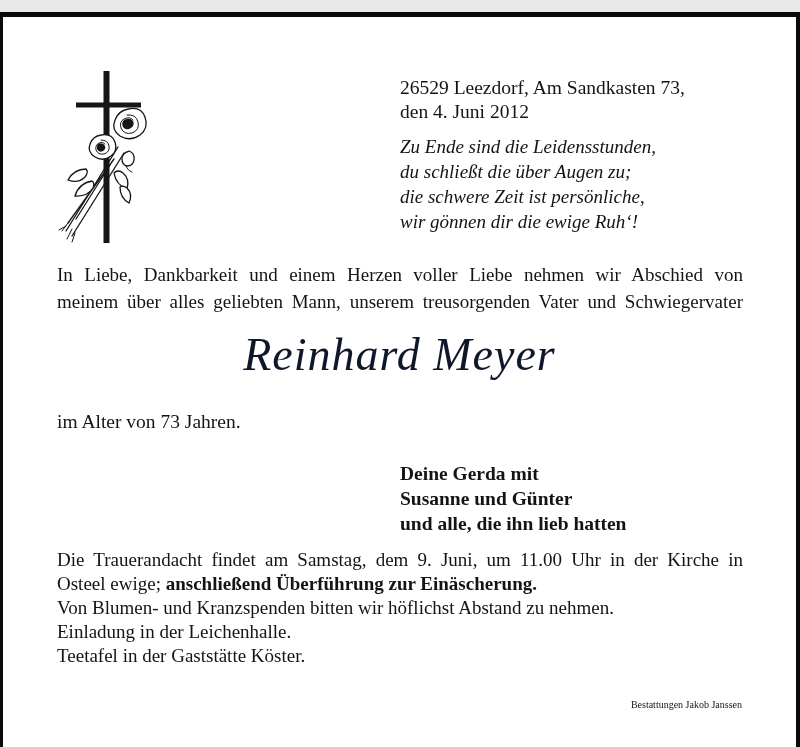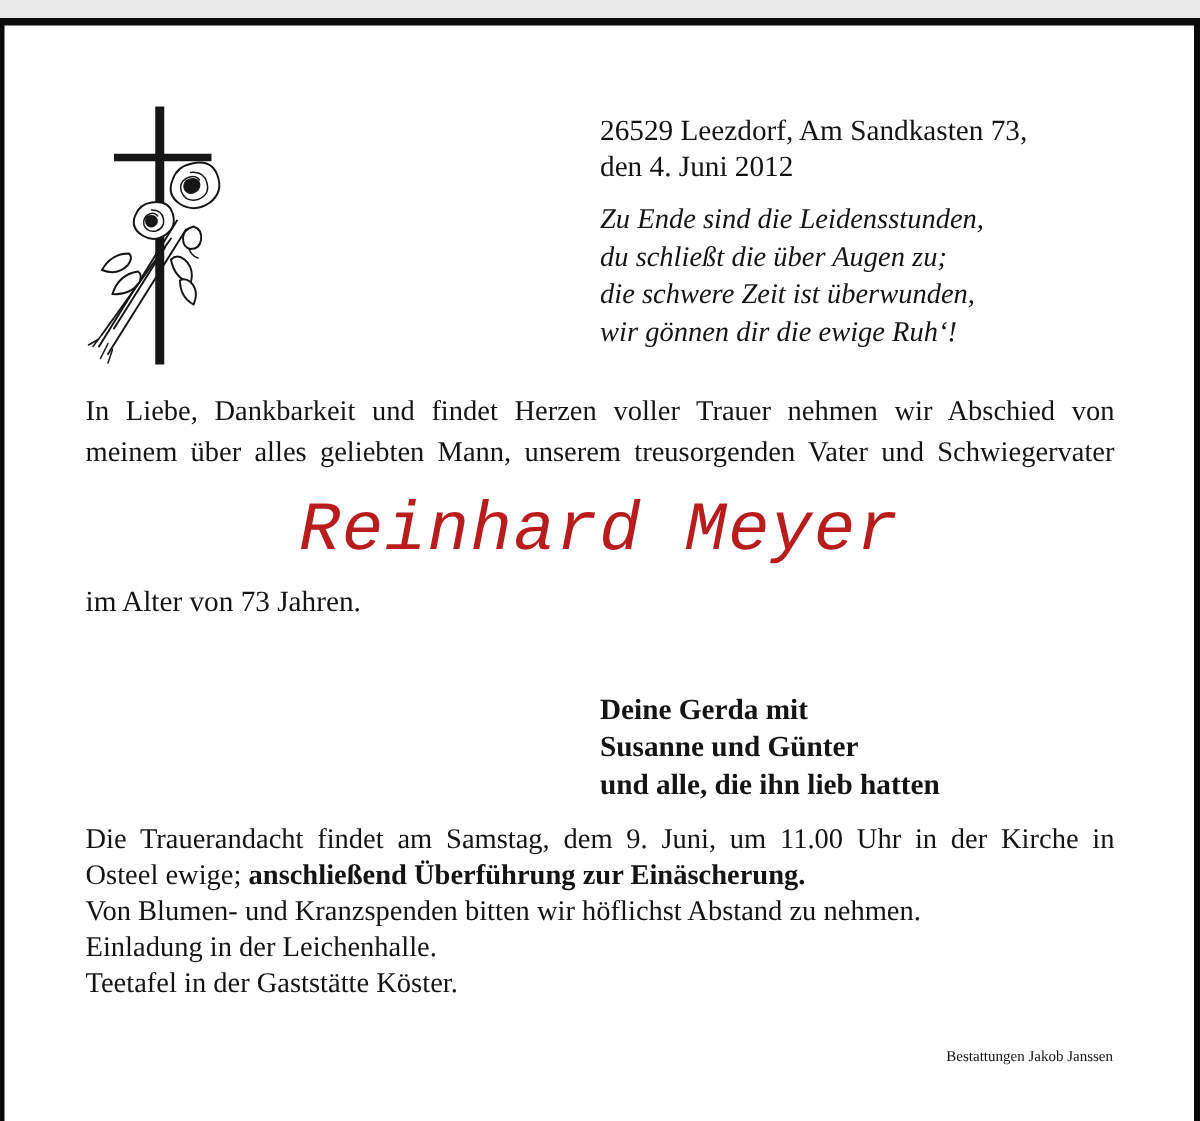--- a/index.html
+++ b/index.html
@@ -24,27 +24,27 @@
   .dateline{left:397px;top:59px;font-size:19.5px;line-height:24px;}
   
   .verse{left:397px;top:117px;font-size:19px;line-height:25px;font-style:italic;}
   
   .intro{left:54px;top:244px;width:686px;font-size:19px;line-height:27px;}
   .just{text-align:justify;text-align-last:justify;white-space:normal;}
   
   .name{
     left:0;right:0;top:311px;
     text-align:center;
-    font-family:Liberation Mono, monospace;
+    font-family:Liberation Serif, serif;
     font-style:italic;
     font-size:46px;
     letter-spacing:1px;
-    color:#b91c1c;
+    color:#0f172a;
   }
-  .age{left:54px;top:374px;font-size:19.5px;}
+  .age{left:54px;top:394px;font-size:19.5px;}
   .family{left:397px;top:444px;font-size:19.5px;line-height:25px;font-weight:bold;font-family:Liberation Serif, serif;}
   .details{left:54px;top:531px;width:686px;font-size:19px;line-height:24px;}
   .details .b{font-weight:bold;}
   .undertaker{right:54px;top:682px;font-size:10px;text-align:right;}
   .line{display:block;}
 </style>
 </head>
 <body>
 
 <div class="page">
@@ -81,26 +81,26 @@
   </svg>
 
   <div class="abs dateline">
     <span class="line">26529 Leezdorf, Am Sandkasten 73,</span>
     <span class="line">den 4. Juni 2012</span>
   </div>
 
   <div class="abs verse">
     <span class="line">Zu Ende sind die Leidensstunden,</span>
     <span class="line">du schließt die über Augen zu;</span>
-    <span class="line">die schwere Zeit ist überwunden,</span>
+    <span class="line">die schwere Zeit ist persönliche,</span>
     <span class="line">wir gönnen dir die ewige Ruh‘!</span>
   </div>
 
   <div class="abs intro">
-    <div class="just">In Liebe, Dankbarkeit und findet Herzen voller Trauer nehmen wir Abschied von</div>
+    <div class="just">In Liebe, Dankbarkeit und einem Herzen voller Liebe nehmen wir Abschied von</div>
     <div class="just">meinem über alles geliebten Mann, unserem treusorgenden Vater und Schwiegervater</div>
   </div>
 
   <div class="abs name">Reinhard Meyer</div>
 
   <div class="abs age">im Alter von 73 Jahren.</div>
 
   <div class="abs family">
     <span class="line">Deine Gerda mit</span>
     <span class="line">Susanne und Günter</span>

